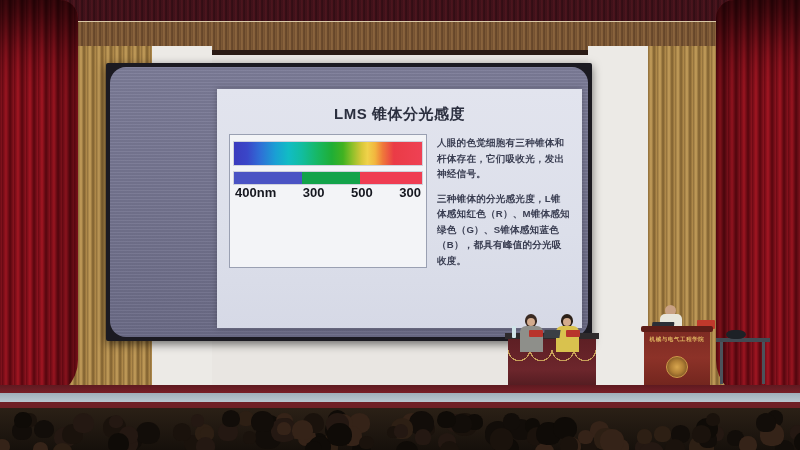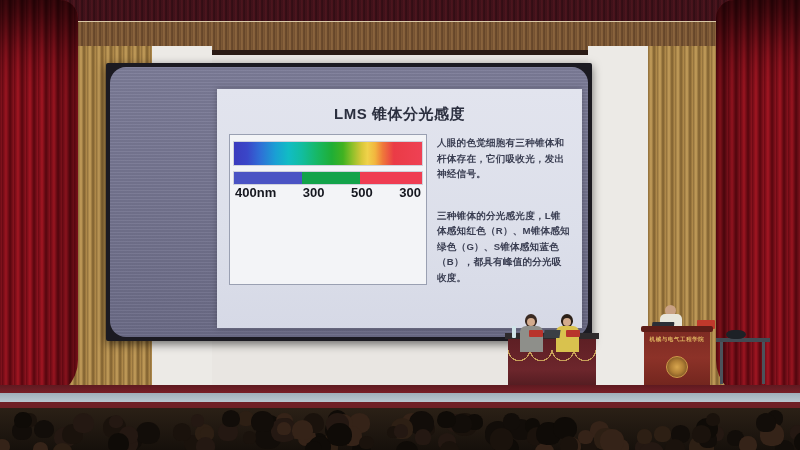--- a/index.html
+++ b/index.html
@@ -128,21 +128,21 @@
     display:flex; justify-content:space-between; align-items:center;
     height:15px; padding:0 2px; font-size:13px; font-weight:bold; color:#15171f;
     font-family:"Liberation Sans",sans-serif;
   }
 
   
   .textcol {
     flex:1; font-size:9.6px; line-height:1.62; color:#3a3e52;
     font-weight:bold; letter-spacing:.2px; padding-top:1px;
   }
-  .textcol p + p { margin-top:26px; }
+  .textcol p + p { margin-top:9px; }
 
   
   .stagefloor {
     position:absolute; left:0; top:393px; width:800px; height:22px;
     background:linear-gradient(180deg,#9fb0bb 0%, #b9c7d0 40%, #8fa2ae 100%);
   }
   .stage-edge {
     position:absolute; left:0; top:385px; width:800px; height:9px;
     background:linear-gradient(180deg,#5e1a20,#7b2029);
   }

